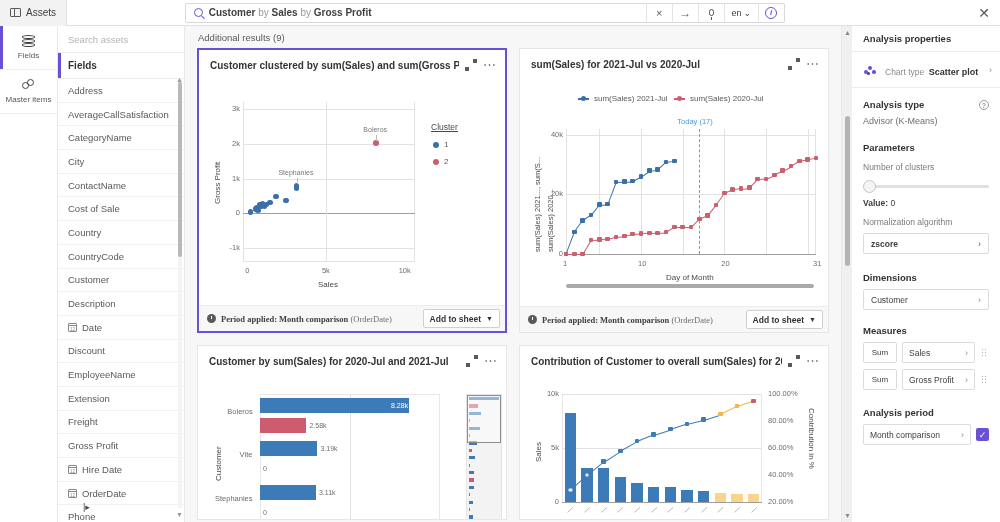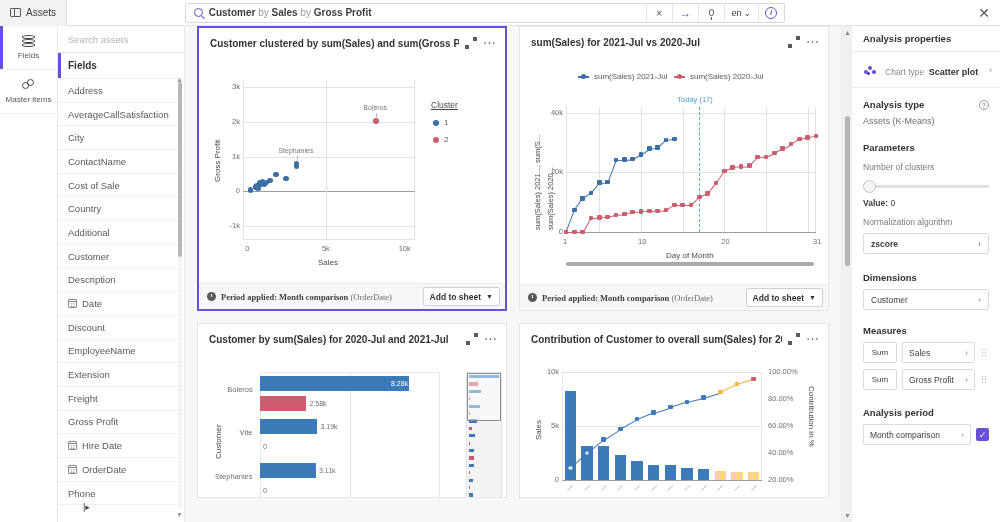--- a/index.html
+++ b/index.html
@@ -408,33 +408,36 @@
     <div class="assets-search">Search assets</div>
     <div class="assets-hdr">Fields</div>
     <div class="flist" id="field-list">
         <div class="frow">
           <span>Address</span>
         </div>
         <div class="frow">
           <span>AverageCallSatisfaction</span>
         </div>
         <div class="frow">
+          <span>CategoryName</span>
+        </div>
+        <div class="frow">
           <span>City</span>
         </div>
         <div class="frow">
           <span>ContactName</span>
         </div>
         <div class="frow">
           <span>Cost of Sale</span>
         </div>
         <div class="frow">
           <span>Country</span>
         </div>
         <div class="frow">
-          <span>Additional</span>
+          <span>CountryCode</span>
         </div>
         <div class="frow">
           <span>Customer</span>
         </div>
         <div class="frow">
           <span>Description</span>
         </div>
         <div class="frow">
           <span class="cal-ico">12</span>
           <span>Date</span>
@@ -467,20 +470,21 @@
         </div>
       </div>
     <div class="ftrack"></div>
     <div class="fscroll"></div>
     <div class="scroll-caret" style="top:50px;">▲</div>
     <div class="scroll-caret" style="bottom:4px;">▼</div>
     <div class="expand-handle">|▸</div>
   </div>
 
   <div class="main">
+    <div class="addl">Additional results (9)</div>
     <div class="grid">
 
       <div class="card sel">
         <div class="card-hdr">
           <div class="card-title">Customer clustered by sum(Sales) and sum(Gross Profit) (K...</div>
           <span class="expand-ico">
               <i></i>
               <i></i>
             </span>
           <span class="dots">⋯</span>
@@ -843,21 +847,21 @@
         <span class="ct-val">Scatter plot</span>
       </span>
       <span class="chev">›</span>
     </div>
 
     <div class="rp-sec">
       <div class="rp-sec-ttl">
         <span>Analysis type</span>
         <span class="help-ico">?</span>
       </div>
-      <div class="rp-txt">Assets (K-Means)</div>
+      <div class="rp-txt">Advisor (K-Means)</div>
     </div>
 
     <div class="rp-sec" style="padding-top:16px;">
       <div class="rp-sec-ttl">
           <span>Parameters</span>
         </div>
       <div class="rp-lbl">Number of clusters</div>
       <div class="slider">
         <div class="slider-track"></div>
         <div class="slider-knob"></div>

